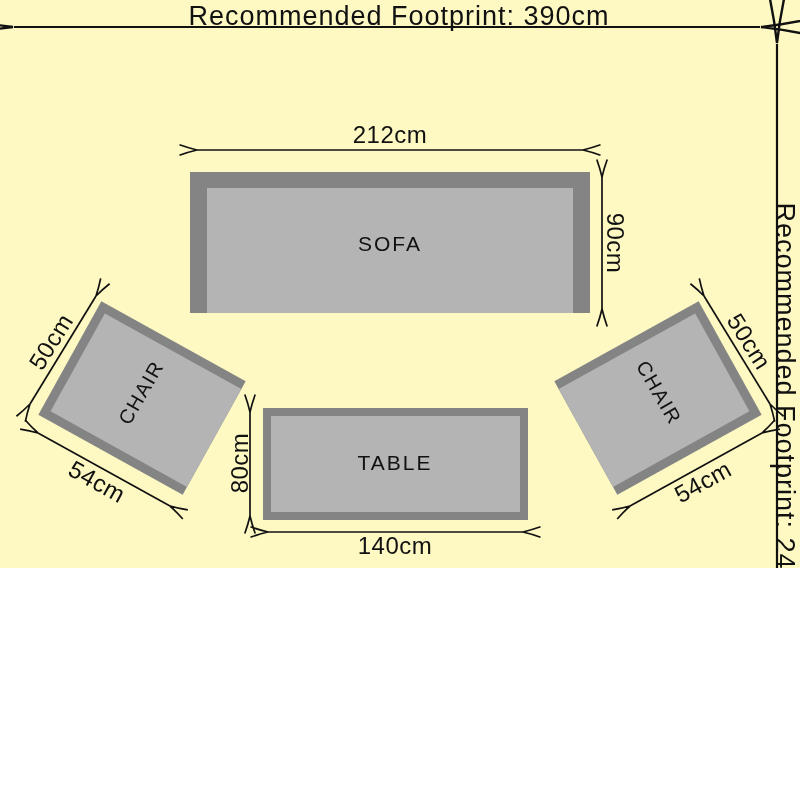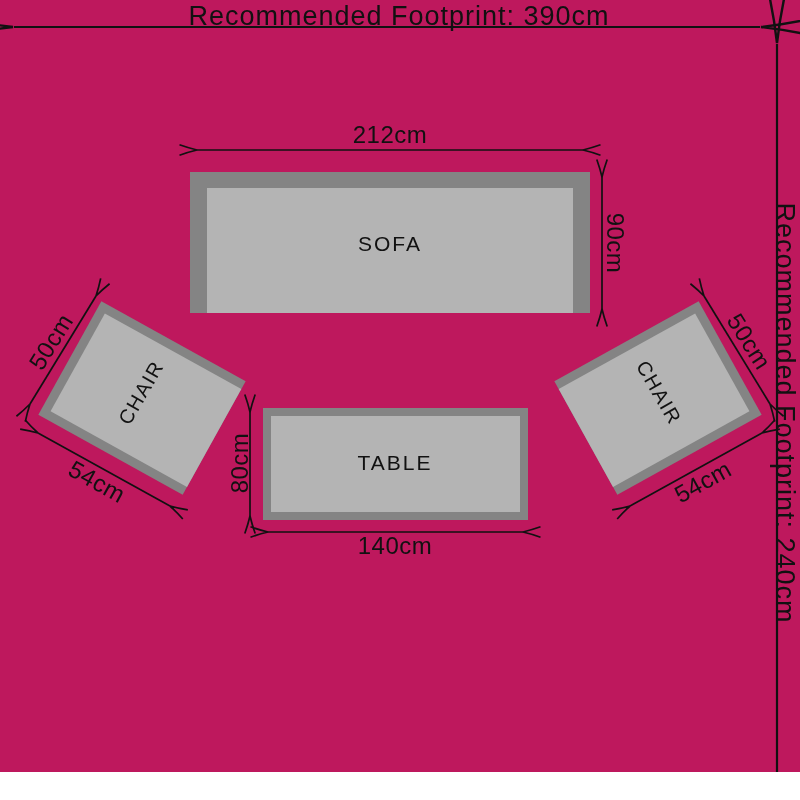--- a/index.html
+++ b/index.html
@@ -1,16 +1,16 @@
 <!DOCTYPE html>
 <html><head>
 <meta charset="utf-8">
 <style>
   html,body{margin:0;padding:0;background:#ffffff;}
-  .stage{position:relative;width:800px;height:772px;background:#be185d;overflow:hidden;
+  .stage{position:relative;width:800px;height:568px;background:#fef9c3;overflow:hidden;
          font-family:"Liberation Sans", sans-serif;text-decoration:underline;}
   svg text{fill:#111111;}
   .title-text{font-size:27px;letter-spacing:1px;}
   .dim-text{font-size:24px;letter-spacing:0.5px;}
   .furn-text{font-size:21px;letter-spacing:2px;}
   .chair-text{font-size:20px;letter-spacing:1.5px;}
   .ln{stroke:#111111;stroke-width:1.7;fill:none;}
   .bigln{stroke:#111111;stroke-width:2.2;fill:none;}
 </style>
 </head>

